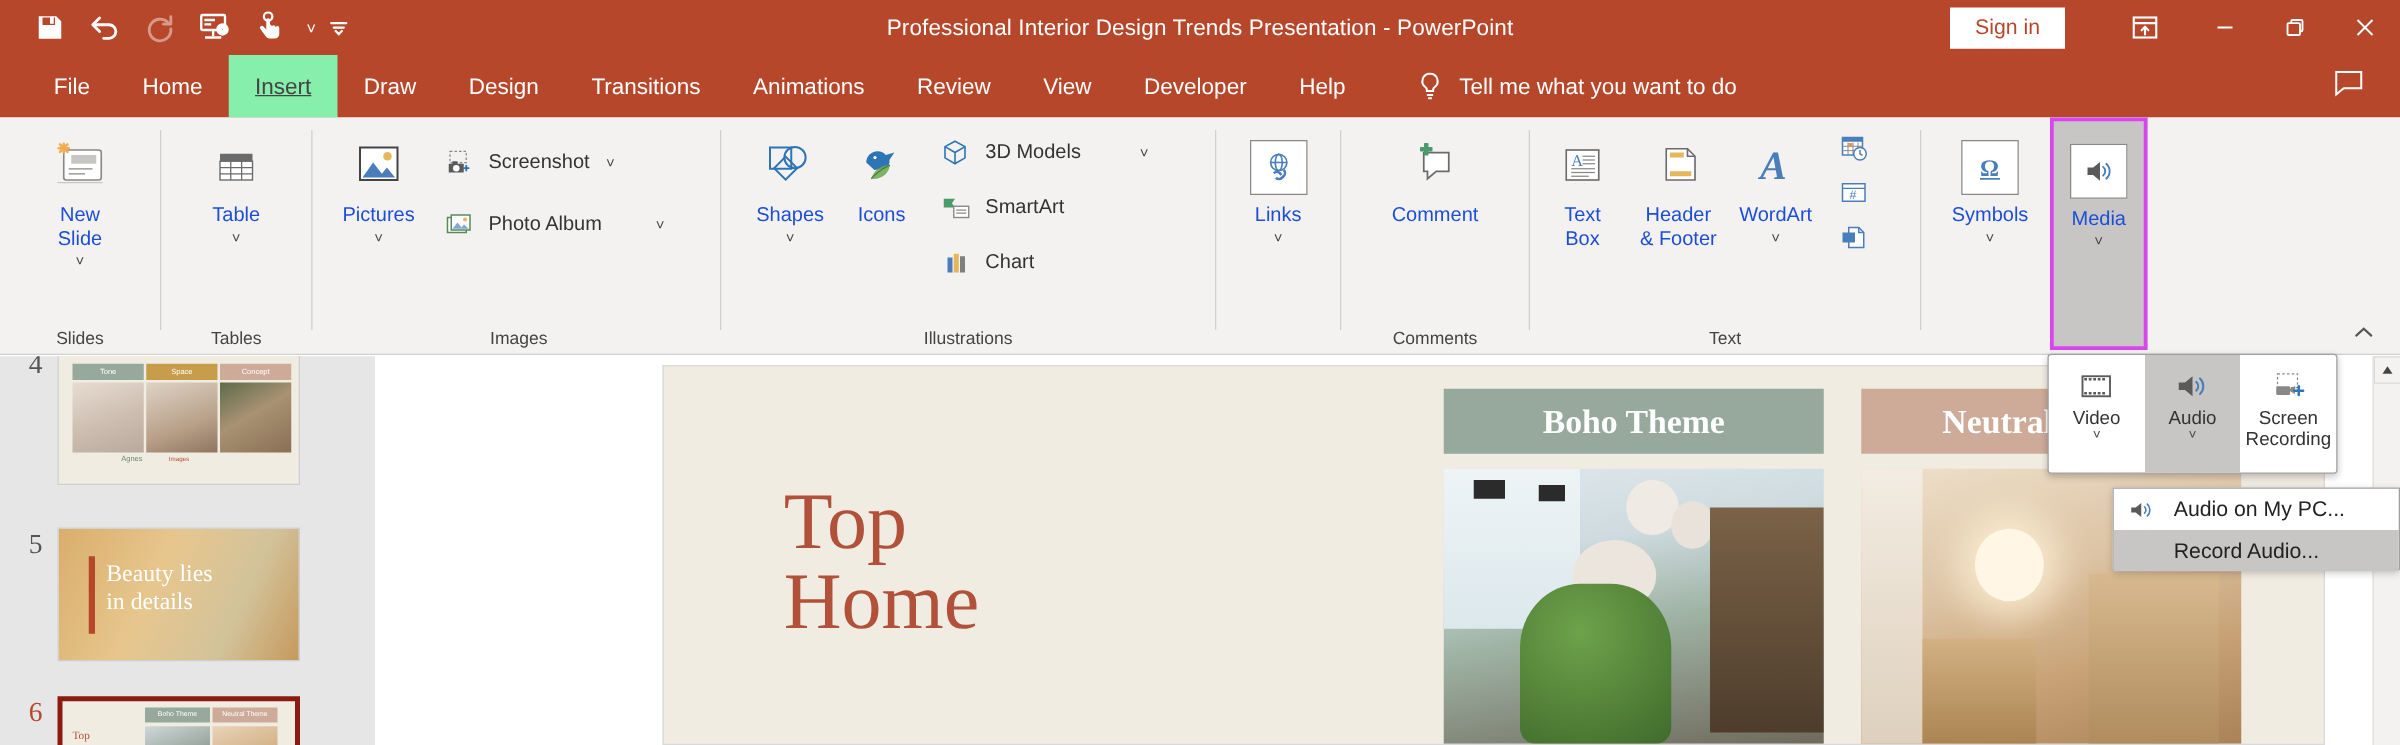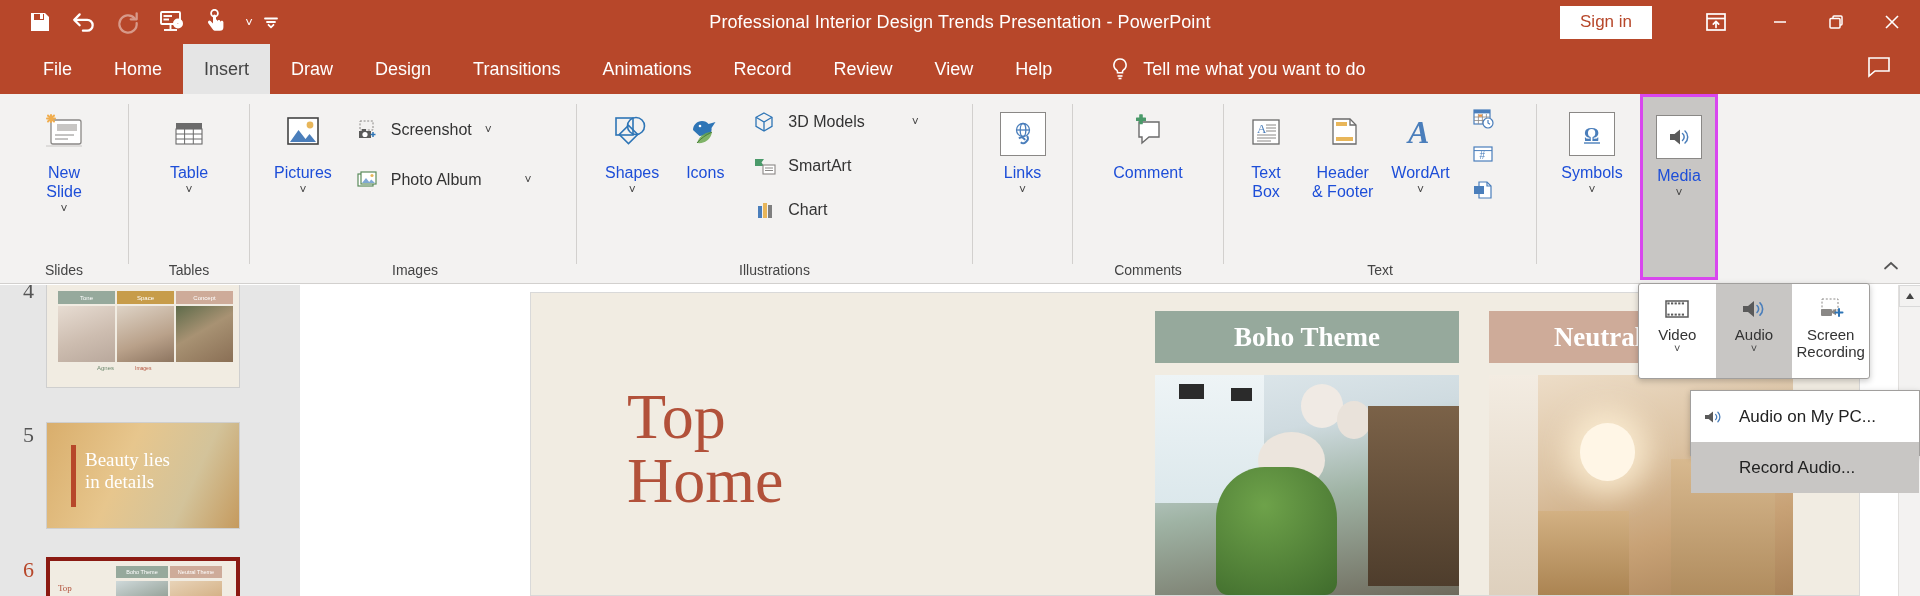--- a/index.html
+++ b/index.html
@@ -62,21 +62,21 @@
     display: flex; align-items: stretch;
     padding-left: 22px;
   }
   .tab {
     display: flex; align-items: center;
     padding: 0 21px;
     color: #ffffff; font-size: 18px;
     cursor: pointer; white-space: nowrap;
   }
   .tab.active {
-    background: #e5e5e5; color: #444444;
+    background: #86efac; color: #444444; text-decoration: underline;
   }
   .tellme {
     display: flex; align-items: center; gap: 12px;
     margin-left: 36px; color: #fff; font-size: 18px;
   }
   .bulb { width: 22px; height: 26px; display:flex;align-items:center;justify-content:center; }
   .comments-icon {
     position: absolute; right: 28px; top: 50%; transform: translateY(-50%);
     color: #fff;
   }
@@ -208,21 +208,21 @@
   .dd-item .dcaret { font-size: 11px; color: #444; line-height: 10px; }
 
   .submenu {
     position: absolute; left: 1690px; top: 390px;
     width: 230px; height: 66px;
     background: #ffffff; border: 1px solid #a19f9d;
     box-shadow: 0 2px 6px rgba(0,0,0,.22);
     z-index: 50;
   }
   .sub-item {
-    height: 51px; display: flex; align-items: center; gap: 12px;
+    height: 33px; display: flex; align-items: center; gap: 12px;
     padding-left: 10px; font-size: 17px; color: #222; cursor: pointer;
   }
   .sub-item.hl { background: #c8c6c4; }
   .sub-item .subglyph { width: 26px; display:flex;align-items:center;justify-content:center; }
 </style>
 </head>
 <body>
 
 <div class="titlebar">
   <div class="qat">
@@ -304,23 +304,23 @@
 </div>
 
 <div class="tabstrip">
   <div class="tab">File</div>
   <div class="tab">Home</div>
   <div class="tab active">Insert</div>
   <div class="tab">Draw</div>
   <div class="tab">Design</div>
   <div class="tab">Transitions</div>
   <div class="tab">Animations</div>
-  <div class="tab">Record</div>
   <div class="tab">Review</div>
   <div class="tab">View</div>
+  <div class="tab">Developer</div>
   <div class="tab">Help</div>
 
   <div class="tellme">
     <span class="bulb">
       <svg width="20" height="24" viewBox="0 0 20 24" fill="none" stroke="#fff" stroke-width="1.6">
           <path d="M10 2a6 6 0 0 0-3.4 11c.5.4.9 1 .9 1.7v1h5v-1c0-.7.4-1.3.9-1.7A6 6 0 0 0 10 2z"></path>
           <line x1="7.5" y1="19" x2="12.5" y2="19"></line>
           <line x1="8.5" y1="21.5" x2="11.5" y2="21.5"></line>
         </svg>
     </span>

